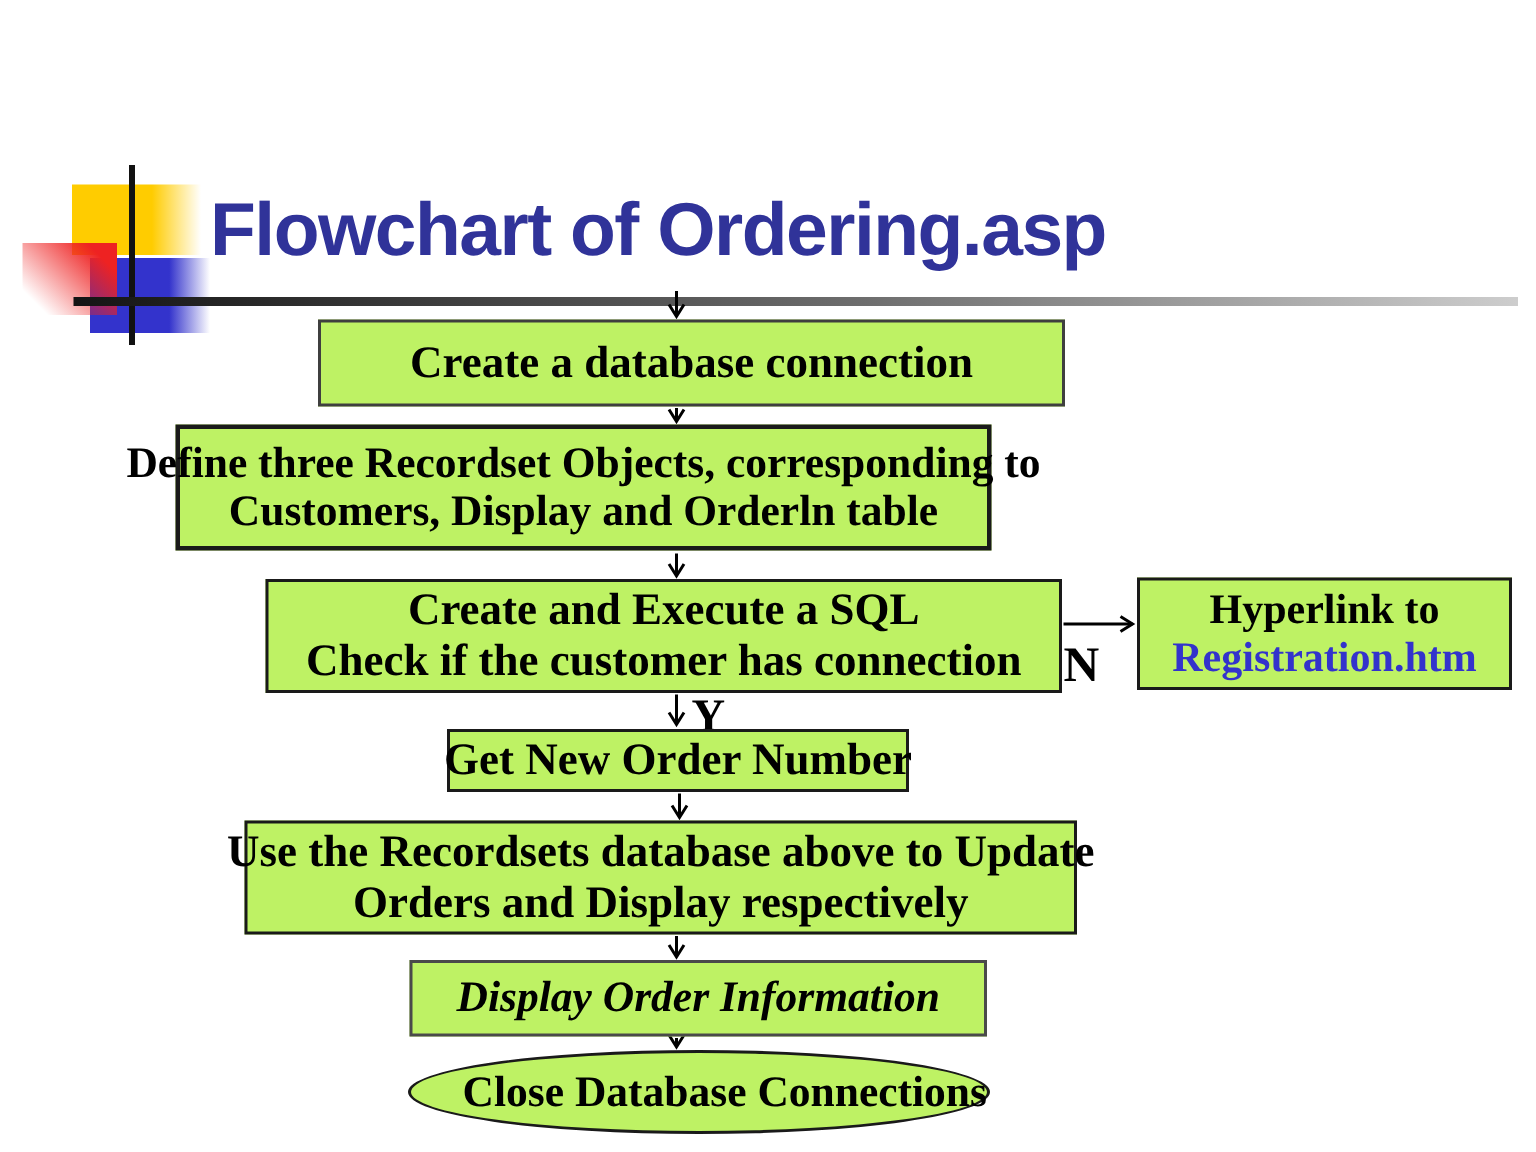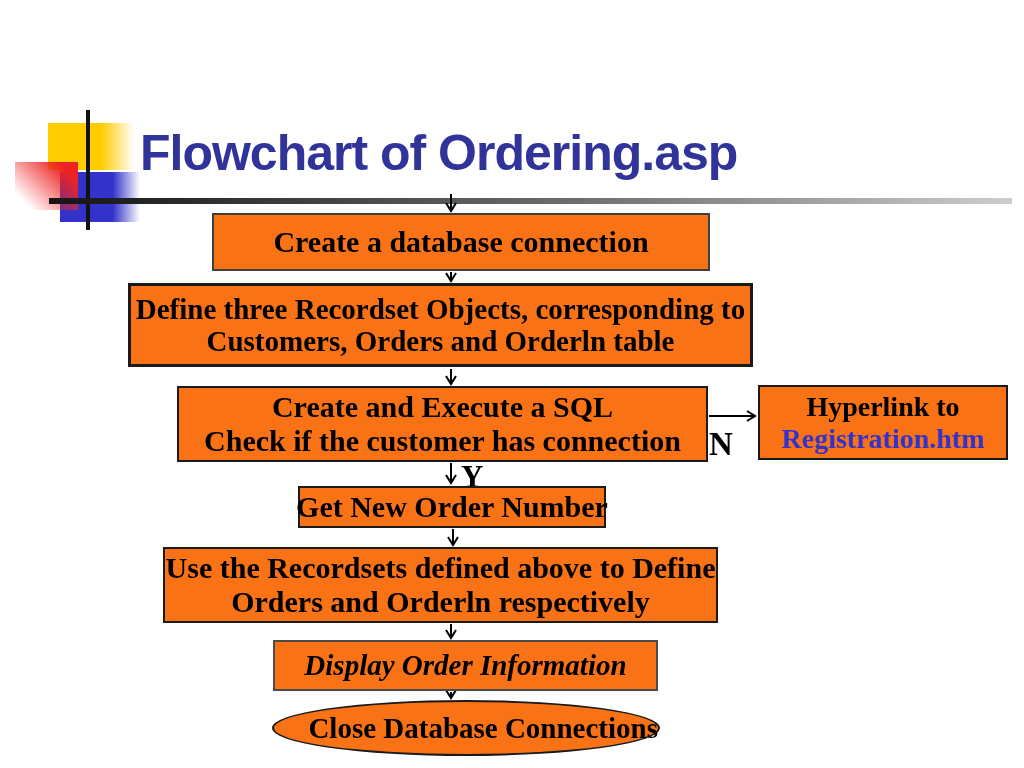--- a/index.html
+++ b/index.html
@@ -19,27 +19,27 @@
   .deco-hline { left:49px; top:198px; width:963px; height:6px;
     background:linear-gradient(to right, #141414 0%, #6e6e6e 55%, #cdcdcd 100%); }
 
   .page-title {
     position:absolute; left:140px; top:124px; width:880px;
     font-family:"Liberation Sans", sans-serif; font-weight:bold;
     font-size:50px; letter-spacing:-1px; color:#303399; white-space:nowrap;
   }
 
   .fbox {
-    position:absolute; background:#f97316; border:2px solid #1a1a1a;
+    position:absolute; background:#bef264; border:2px solid #1a1a1a;
     display:flex; flex-direction:column; align-items:center; justify-content:center;
     text-align:center; font-weight:bold; color:#000; line-height:1.12;
     font-size:30px; box-sizing:border-box; white-space:nowrap;
   }
   #box1 { left:212px; top:213px; width:498px; height:58px; border-color:#3f3f3f; }
-  #box2 { left:128px; top:283px; width:625px; height:84px; border-width:3px; font-size:29px; }
+  #box2 { left:117px; top:283px; width:544px; height:84px; border-width:3px; font-size:29px; }
   #box3 { left:177px; top:386px; width:531px; height:76px;text-align:center; }
   #box4 { left:298px; top:486px; width:308px; height:42px; }
   #box5 { left:163px; top:547px; width:555px; height:76px; }
   #box6 { left:273px; top:640px; width:385px; height:51px; border-color:#4a4a4a; font-size:29px;font-style:italic; }
   #terminator { left:272px; top:700px; width:388px; height:56px; border-radius:50%; font-size:29px;align-items:flex-end; }
   #linkbox { left:758px; top:385px; width:250px; height:75px; font-size:28px;font-family:Liberation Serif, serif; }
   #linkbox .link-line2 { font-weight:bold; }
 
   .branch-label {
     position:absolute; font-weight:bold; color:#000;
@@ -78,43 +78,43 @@
     <line x1="451" y1="692" x2="451" y2="698" stroke="#000" stroke-width="2" marker-end="url(#ah)"></line>
     <line x1="709" y1="416" x2="755" y2="416" stroke="#000" stroke-width="2" marker-end="url(#ah)"></line>
   </svg>
 
   <div class="fbox" id="box1">
     <span>Create a database connection</span>
   </div>
 
   <div class="fbox" id="box2">
     <span>Define three Recordset Objects, corresponding to</span>
-    <span>Customers, Orders and Orderln table</span>
+    <span>Customers, Display and Orderln table</span>
   </div>
 
   <div class="fbox" id="box3">
     <span>Create and Execute a SQL</span>
     <span>Check if the customer has connection</span>
   </div>
 
   <div class="branch-label" id="label-y">Y</div>
   <div class="branch-label" id="label-n">N</div>
 
   <div class="fbox" id="linkbox">
     <span>Hyperlink to</span>
     <span class="link-line2" style="color: rgb(51, 51, 204); text-align: center;">Registration.htm</span>
   </div>
 
   <div class="fbox" id="box4">
     <span>Get New Order Number</span>
   </div>
 
   <div class="fbox" id="box5">
-    <span>Use the Recordsets defined above to Define</span>
-    <span>Orders and Orderln respectively</span>
+    <span>Use the Recordsets database above to Update</span>
+    <span>Orders and Display respectively</span>
   </div>
 
   <div class="fbox" id="box6">
     <span>Display Order Information</span>
   </div>
 
   <div class="fbox" id="terminator">
     <span>Close Database Connections</span>
   </div>
 

